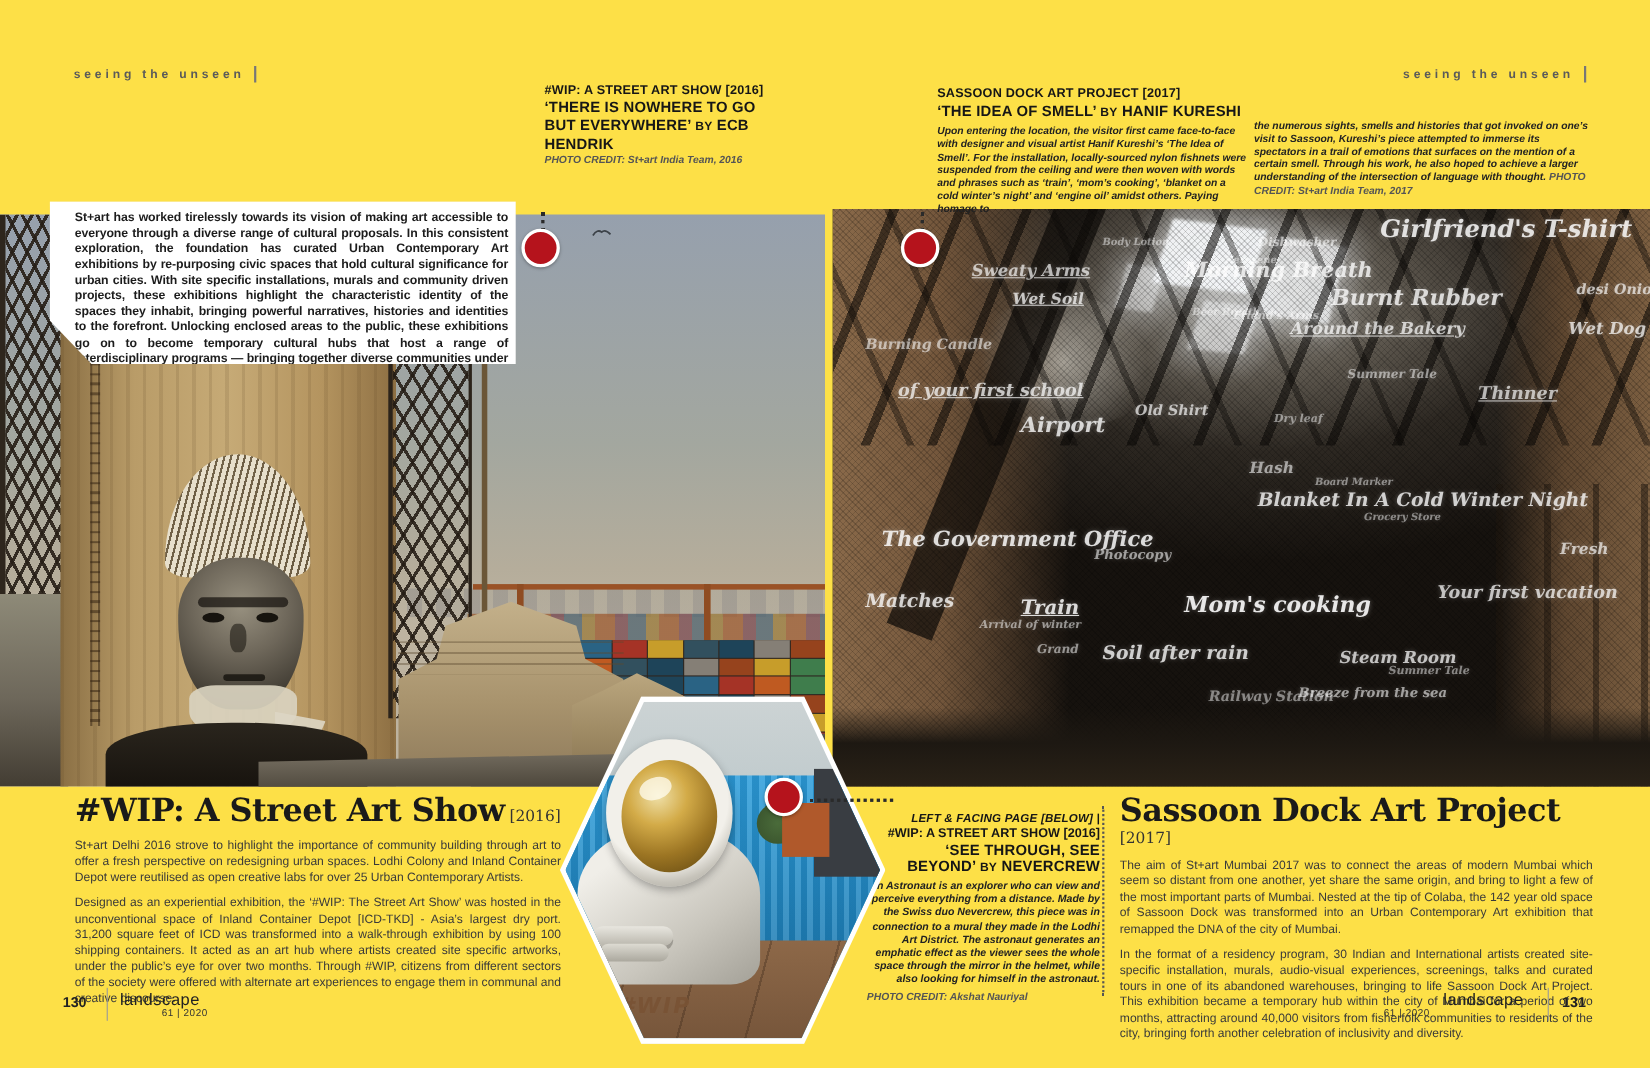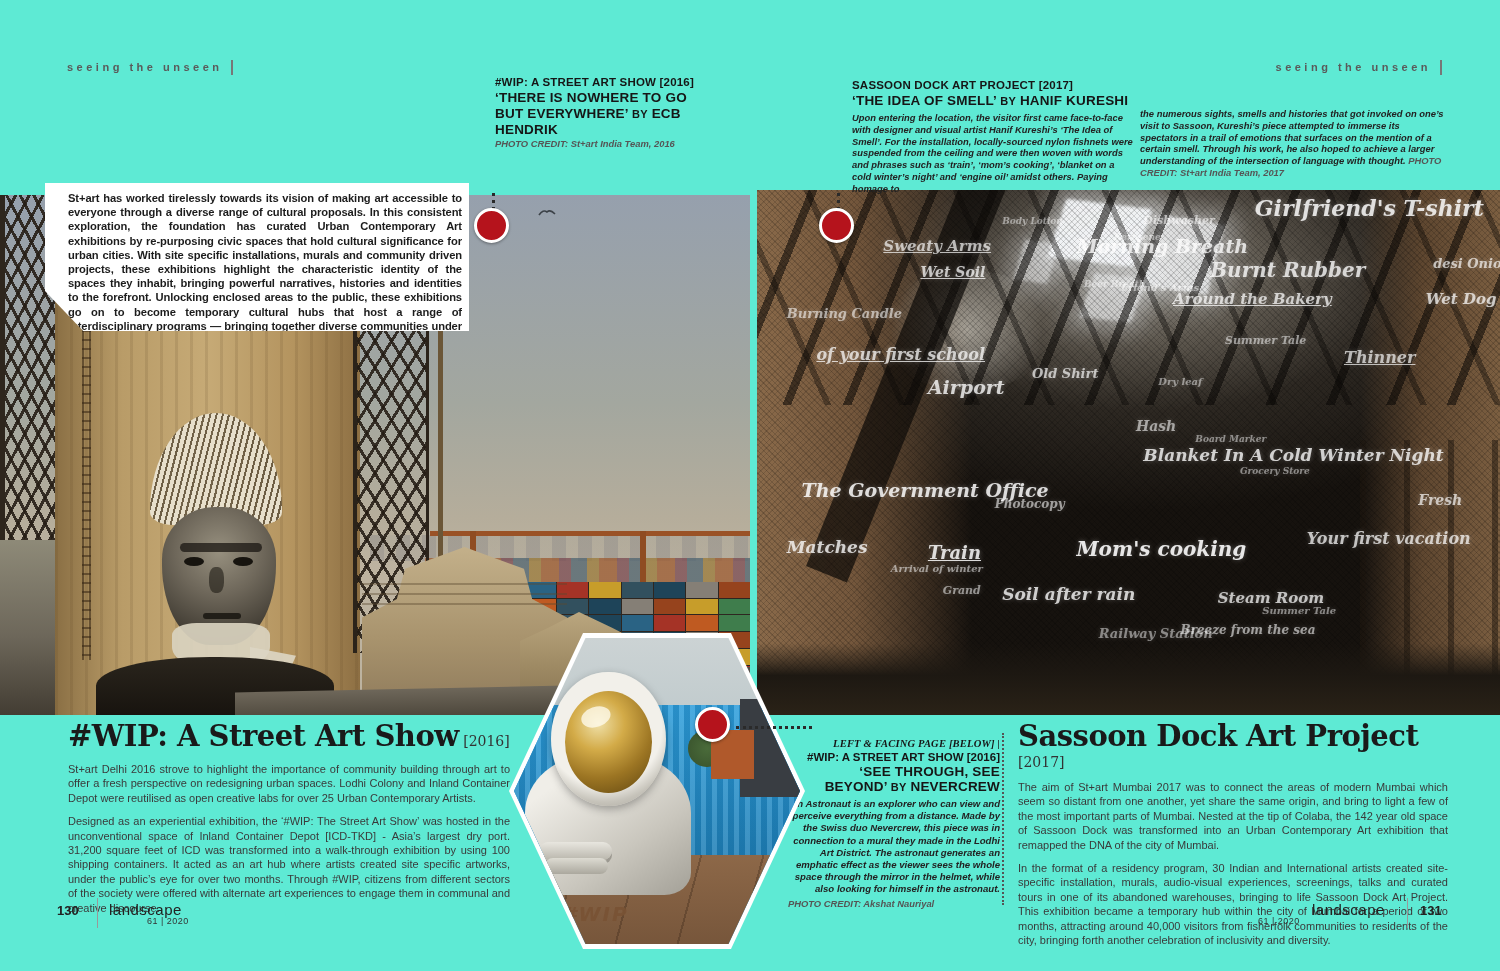--- a/index.html
+++ b/index.html
@@ -1,17 +1,17 @@
 <!DOCTYPE html>
 <html><head>
 <meta charset="utf-8">
 <style>
   * { box-sizing: border-box; margin: 0; padding: 0; }
   body { background:#ffffff; font-family:"Liberation Sans", sans-serif; }
-  .page { position:relative; width:1500px; height:971px; background:#5eead4; overflow:hidden; }
+  .page { position:relative; width:1500px; height:971px; background:#fde047; overflow:hidden; }
 
   
   .hdr { position:absolute; top:60px; font-size:11px; font-weight:700; letter-spacing:3.5px; color:#5a5a5a; }
   .hdr-left { left:67px; }
   .hdr-right { right:58px; }
   .hdr-bar { display:inline-block; width:2px; height:15px; background:#777; margin-left:9px; vertical-align:-4px; }
 
   
   .title { position:absolute; left:58px; top:82px; width:398px; text-align:center;
            font-family:"DejaVu Serif", serif; font-weight:700; color:#121212;
@@ -173,21 +173,21 @@
 
   
   .article { position:absolute; color:#333; }
   .art-h { font-family:"DejaVu Serif", serif; font-weight:700; color:#1a1a1a; font-size:29px; letter-spacing:-0.5px; }
   .art-yr { font-family:"DejaVu Serif", serif; font-weight:400; font-size:14px; color:#333; letter-spacing:0; }
   .art-p { font-size:11px; line-height:14.4px; text-align:justify; margin-top:9px; color:#3a3a3a; }
   .article-wip { left:68px; top:719px; width:442px; }
   .article-sassoon { left:1018px; top:719px; width:430px; }
 
   .cap-hex { left:788px; top:738px; width:212px; text-align:right; }
-  .cap-hex .cap-kicker { font-style:italic; font-size:10.5px;font-family:Liberation Serif, serif; }
+  .cap-hex .cap-kicker { font-style:italic; font-size:10.5px; }
   .cap-hex .cap-k2 { font-size:11.5px; font-weight:800; margin:1px 0; }
   .cap-hex .cap-title { font-size:13.5px; line-height:15px; }
   .cap-hex .cap-body { font-size:9.6px; line-height:12.2px; }
   .cap-hex .cap-credit { text-align:left; margin-top:2px; }
 
   .dot-divider { position:absolute; left:1002px; top:733px; height:172px; width:0; border-left:2px dotted #555; }
 
   
   .footer-item { position:absolute; color:#222; }
   .f-page { font-size:13px; font-weight:700; }

